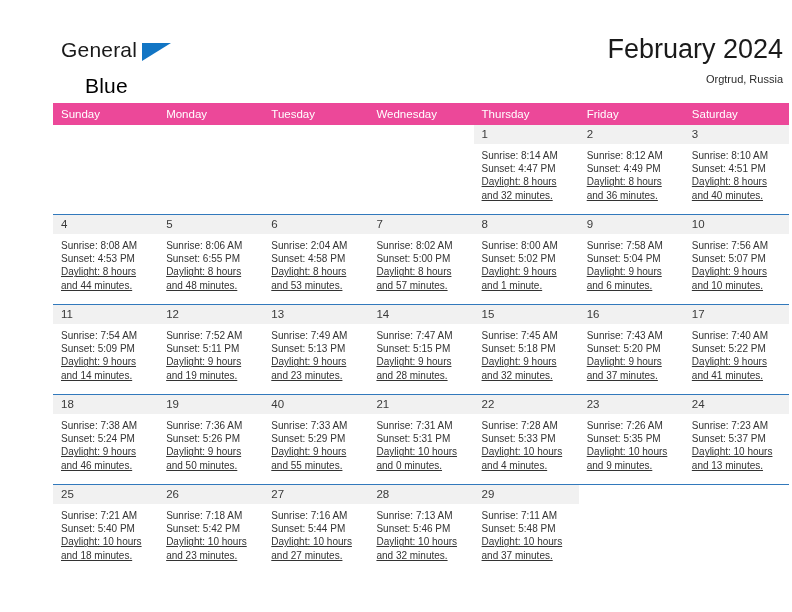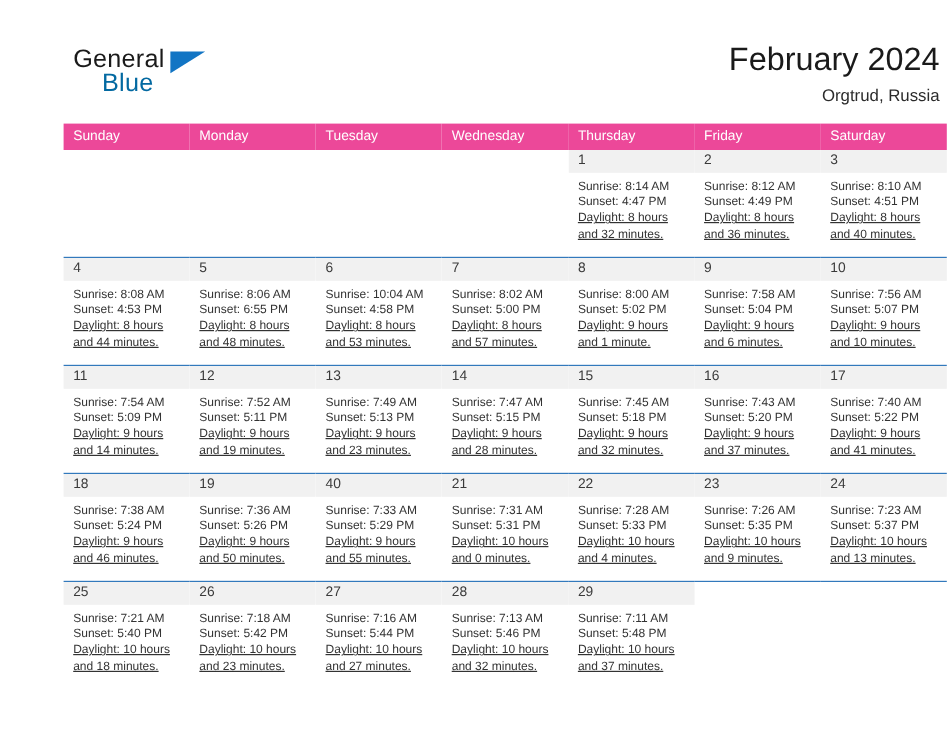--- a/index.html
+++ b/index.html
@@ -43,23 +43,23 @@
     left: 0;
     top: 0;
     font-size: 21px;
     color: #1a1a1a;
     letter-spacing: .2px;
     font-family: "Liberation Sans", sans-serif;
   }
   .brand-blue {
     position: absolute;
     left: 24px;
-    top: 20px;
+    top: 36px;
     font-size: 21px;
-    color: #0369a1;
+    color: #000000;
     letter-spacing: .2px;
     font-family: "Liberation Sans", sans-serif;
   }
   .brand-flag {
     position: absolute;
     left: 81px;
     top: 5px;
     width: 0;
     height: 0;
     border-left: 29px solid #1275c4;
@@ -74,21 +74,21 @@
   }
   .cal-title {
     font-size: 27px;
     color: #1a1a1a;
     line-height: 32px;
     white-space: nowrap;
     font-family: "Liberation Sans", sans-serif;
     text-align: center;
   }
   .cal-subtitle {
-    font-size: 14px;
+    font-size: 11px;
     color: #2b2b2b;
     line-height: 18px;
     margin-top: 5px;
     white-space: nowrap;
     font-family: "Liberation Sans", sans-serif;
   }
 
   
   .calendar {
     position: absolute;
@@ -252,21 +252,21 @@
                 <div>Sunset: 6:55 PM</div>
                 <div class="daylight">Daylight: 8 hours</div>
                 <div class="daylight">and 48 minutes.</div>
               </div>
             </div>
           </td>
           <td class="">
             <div class="cell-inner">
               <div class="daynum">6</div>
               <div class="details">
-                <div>Sunrise: 10:04 AM</div>
+                <div>Sunrise: 2:04 AM</div>
                 <div>Sunset: 4:58 PM</div>
                 <div class="daylight">Daylight: 8 hours</div>
                 <div class="daylight">and 53 minutes.</div>
               </div>
             </div>
           </td>
           <td class="">
             <div class="cell-inner">
               <div class="daynum">7</div>
               <div class="details">

